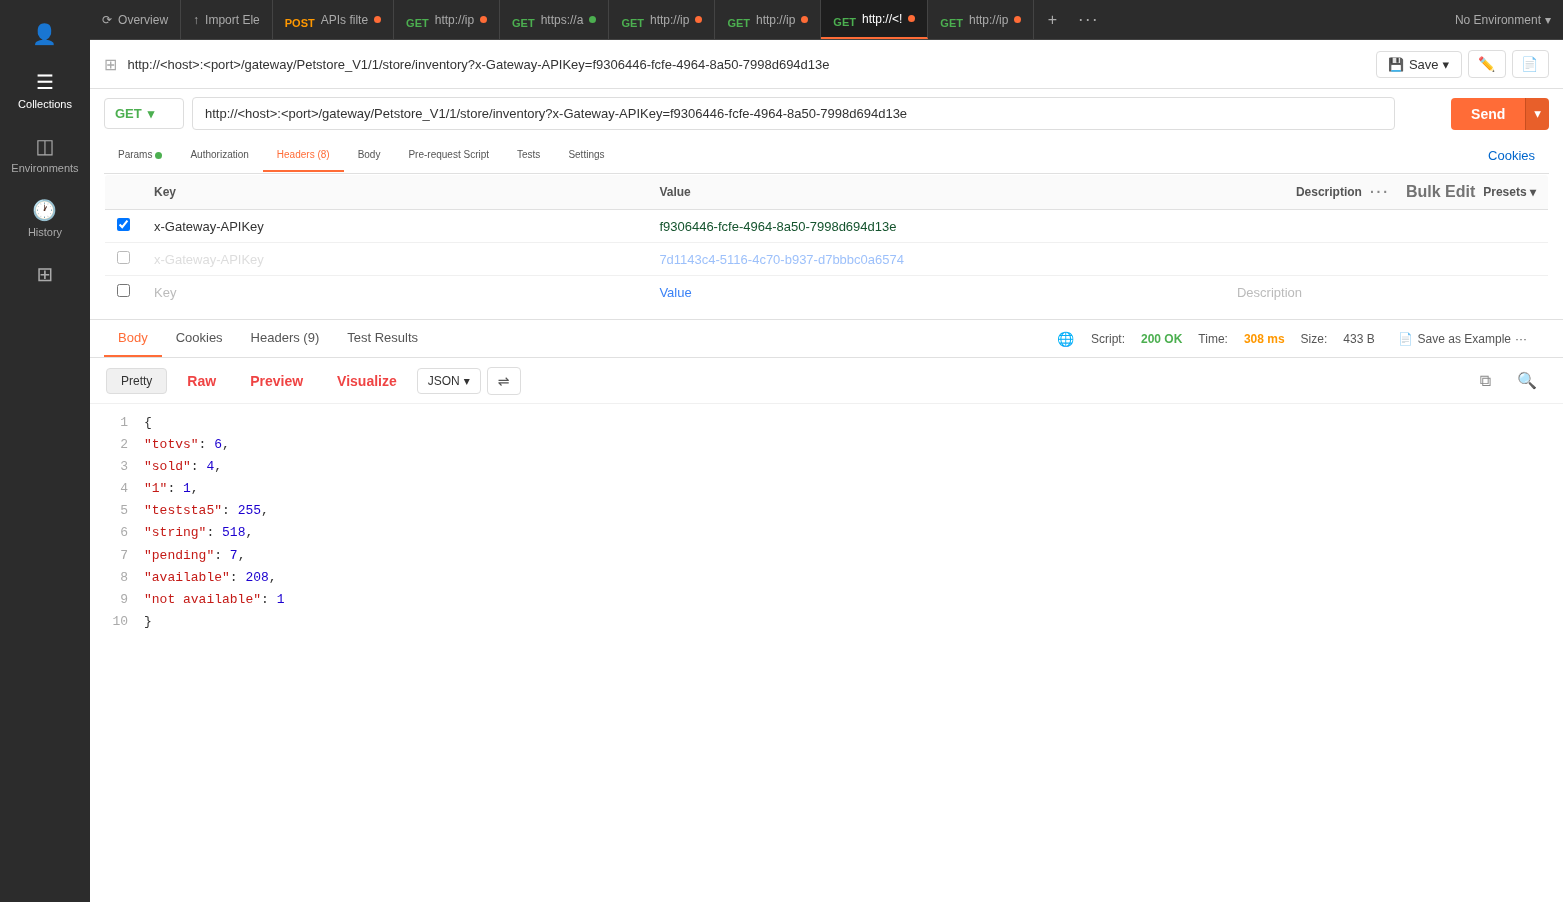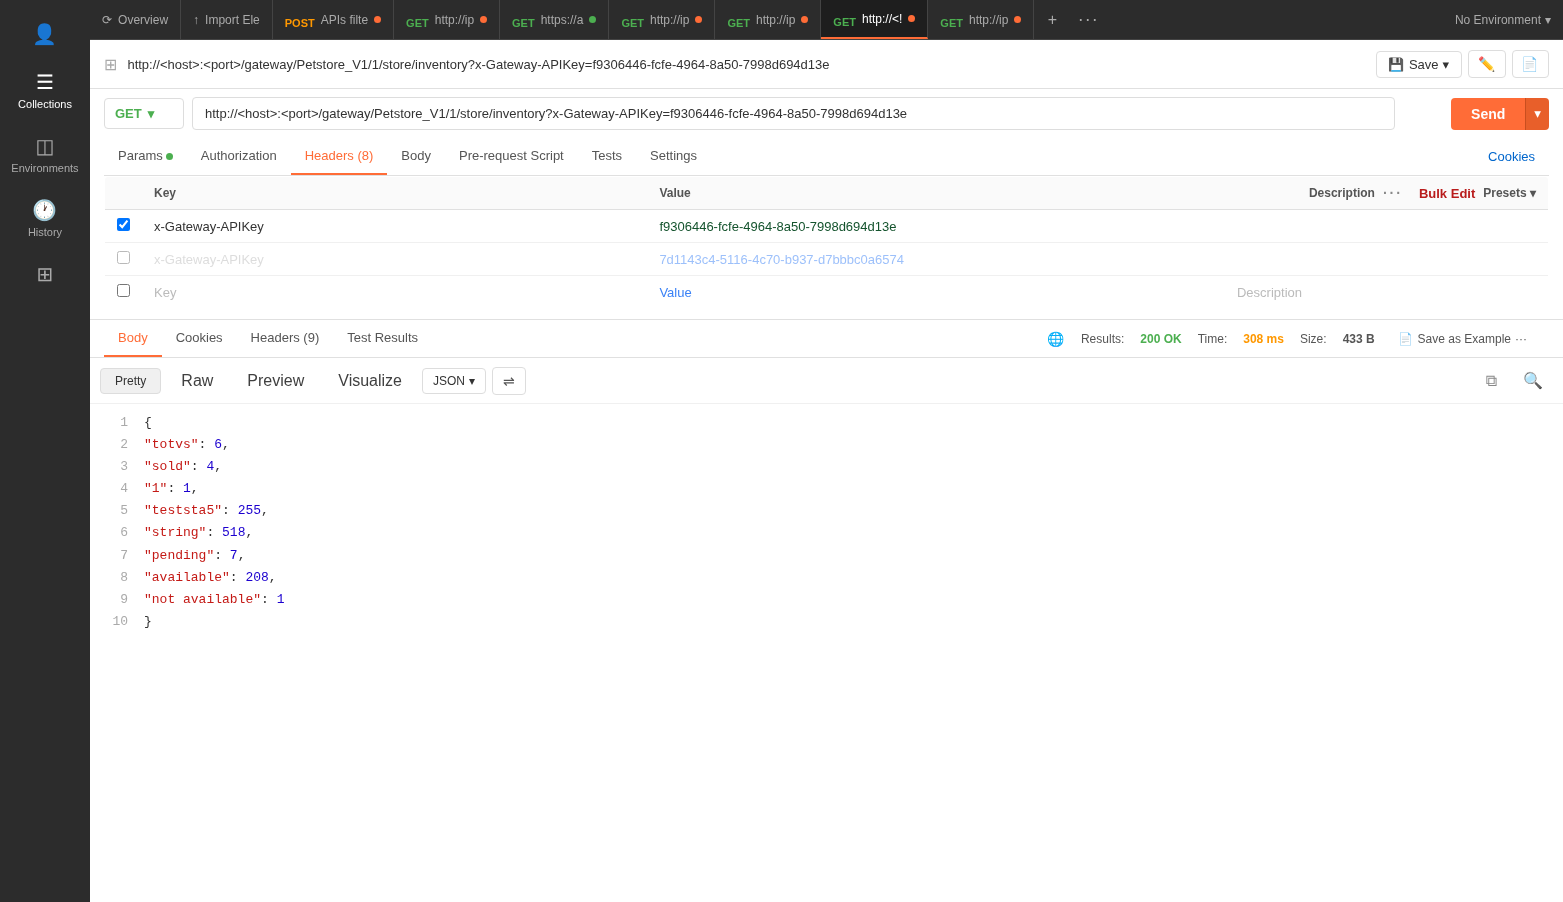--- a/index.html
+++ b/index.html
@@ -201,21 +201,21 @@
     .req-tabs {
       display: flex;
       align-items: center;
       border-bottom: 1px solid #e0e0e0;
       gap: 0;
       padding: 0;
     }
     .req-tab {
       padding: 10px 14px;
       cursor: pointer;
-      font-size: 13px;
+      font-size: 10px;
       color: #555;
       border-bottom: 2px solid transparent;
       white-space: nowrap;
     }
     .req-tab.active { color: #ff6c37; border-bottom: 2px solid #ff6c37; }
     .req-tab-spacer { flex: 1; }
     .cookies-link {
       padding: 10px 14px;
       cursor: pointer;
       color: #0066cc;
@@ -276,21 +276,21 @@
     }
     .checkbox-cell { width: 36px; text-align: center; }
     .key-cell { width: 35%; color: #333; }
     .val-cell { width: 40%; }
     .key-text { color: #333; }
     .key-placeholder { color: #bbb; }
     .val-text { color: #14532d; }
     .val-placeholder { color: #3b82f6; }
     .desc-placeholder { color: #bbb; }
     .row-disabled td { opacity: 0.5; }
-    .bulk-edit { color: #b91c1c; font-size: 13px; cursor: pointer; }
+    .bulk-edit { color: #737373; font-size: 16px; cursor: pointer; }
     .presets-btn { color: #555; font-size: 12px; cursor: pointer; }
     .more-dots { color: #888; margin-right: 8px; cursor: pointer; letter-spacing: 2px; font-size: 14px; }
 
     
     .response-area {
       flex: 1;
       background: #fff;
       border-top: 1px solid #e0e0e0;
       display: flex;
       flex-direction: column;
@@ -317,59 +317,60 @@
     .resp-status-bar {
       display: flex;
       align-items: center;
       gap: 16px;
       padding: 0 14px;
       font-size: 12px;
       color: #555;
     }
     .status-ok { color: #4caf50; font-weight: 600; }
     .status-time { color: #ff9800; font-weight: 600; }
-    .status-size { color: #555; font-weight: bold; }
+    .status-size { color: #555; }
     .save-example-btn {
       display: flex;
       align-items: center;
       gap: 4px;
       color: #555;
       font-size: 12px;
       cursor: pointer;
       padding: 4px 8px;
     }
     .globe-icon { font-size: 14px; color: #888; }
 
     
     .format-bar {
       display: flex;
       align-items: center;
       gap: 6px;
-      padding: 8px 10px;
+      padding: 8px 16px;
       border-bottom: 1px solid #f0f0f0;
       flex-shrink: 0;
     }
     .pretty-btn {
       padding: 5px 14px;
       background: #fff;
       border: 1px solid #ddd;
       border-radius: 4px;
       font-size: 12px;
       cursor: pointer;
       color: #333;
       font-weight: 500;
     }
     .pretty-btn.active { background: #f0f0f0; }
     .format-btn {
       padding: 5px 14px;
       background: transparent;
       border: none;
-      font-size: 16px;
-      cursor: pointer;
-      color: #404040;
+      font-size: 14px;
+      cursor: pointer;
+      color: #ef4444;
+      font-weight: bold;
     }
     .json-select {
       display: flex;
       align-items: center;
       gap: 4px;
       padding: 5px 10px;
       border: 1px solid #ddd;
       border-radius: 4px;
       background: #fff;
       cursor: pointer;
@@ -630,21 +631,21 @@
       </div>
       <div class="resp-tab">
         <span>Headers (9)</span>
       </div>
       <div class="resp-tab">
         <span>Test Results</span>
       </div>
       <div class="resp-tab-spacer"></div>
       <div class="resp-status-bar">
         <span class="globe-icon">🌐</span>
-        <span>Results:</span>
+        <span>Script:</span>
         <span class="status-ok">200 OK</span>
         <span>Time:</span>
         <span class="status-time">308 ms</span>
         <span>Size:</span>
         <span class="status-size">433 B</span>
         <div class="save-example-btn">
           <span>📄</span>
           <span>Save as Example</span>
           <span>···</span>
         </div>

